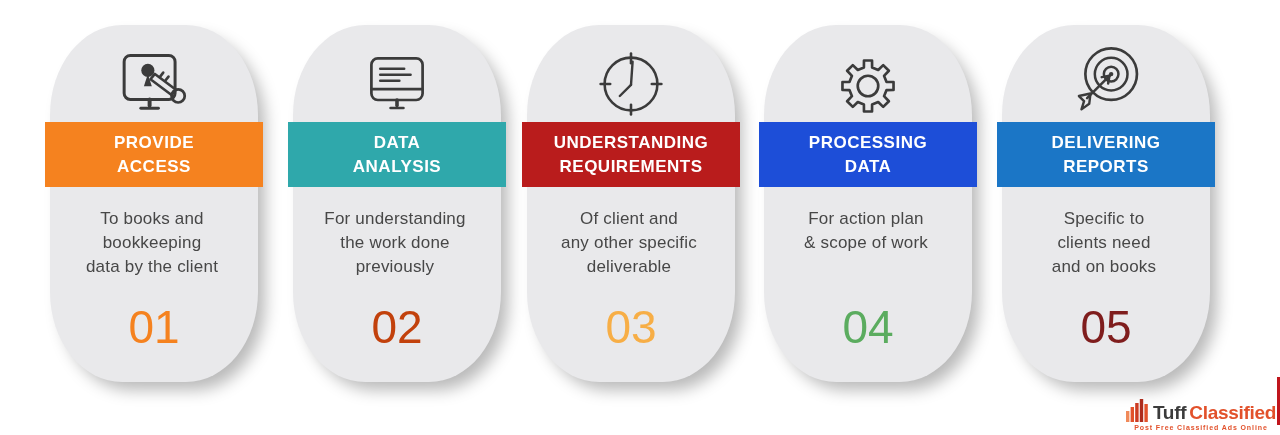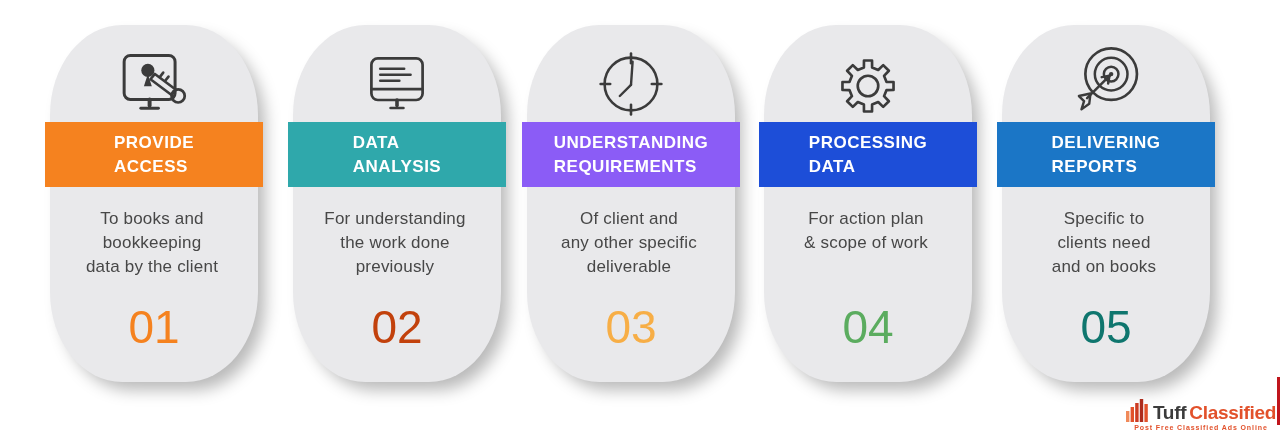--- a/index.html
+++ b/index.html
@@ -20,21 +20,21 @@
 
   .icon-wrap {
     position:absolute; top:0; left:0; right:0; height:99px;
     display:flex; align-items:flex-end; justify-content:center;
     padding-bottom:0px;
   }
   .icon-wrap svg { display:block; }
 
   .banner {
     position:absolute; top:97px; left:-5px; right:-5px; height:65px;
-    display:flex; align-items:center; justify-content:center; text-align:left;
+    display:flex; align-items:center; justify-content:center; text-align:center;
     color:#ffffff; font-weight:bold; font-size:17px; line-height:24px;
     letter-spacing:0.5px; white-space:pre-line;
   }
 
   .desc {
     position:absolute; top:182px; left:2px; right:6px;
     text-align:center; font-size:17px; line-height:24px;
     color:#474747; letter-spacing:0.2px; white-space:pre-line; font-weight:500;
   }
 
@@ -102,21 +102,21 @@
       <svg width="80" height="80" viewBox="0 0 100 100" fill="none" stroke="#3b3b3b" stroke-width="3.2" stroke-linecap="round" stroke-linejoin="round">
         <circle cx="50" cy="50" r="33"></circle>
         <path d="M50 12 V24"></path>
         <path d="M50 76 V88"></path>
         <path d="M12 50 H24"></path>
         <path d="M76 50 H88"></path>
         <path d="M50 51 L52 22" stroke-width="3"></path>
         <path d="M50 51 L36 65" stroke-width="3"></path>
       </svg>
     </div>
-    <div class="banner" style="background: #8b5cf6;">UNDERSTANDING
+    <div class="banner" style="background: #b91c1c;">UNDERSTANDING
 REQUIREMENTS</div>
     <div class="desc">Of client and
 any other specific
 deliverable</div>
     <div class="number" style="color: rgb(247, 174, 70);">03</div>
   </div>
 
   <div class="card c4">
     <div class="icon-wrap">
       <svg width="76" height="76" viewBox="0 0 100 100" fill="none" stroke="#3b3b3b" stroke-width="3.5" stroke-linecap="round" stroke-linejoin="round">
@@ -142,21 +142,21 @@
         <path d="M54 44 l-9 1.5" stroke-width="2.9"></path>
         <path d="M54 44 l-1.5 9" stroke-width="2.9"></path>
         <path d="M32 64.5 L18.5 67.5 L24.5 73.5 L21.5 83 L30.5 76.5 L32 64.5 Z" stroke-width="2.8"></path>
       </svg>
     </div>
     <div class="banner" style="background: rgb(27, 118, 198);">DELIVERING
 REPORTS</div>
     <div class="desc">Specific to
 clients need
 and on books</div>
-    <div class="number" style="color: #0f766e;">05</div>
+    <div class="number" style="color: #7f1d1d;">05</div>
   </div>
 
   <div class="logo">
     <div class="logo-row">
       <svg width="24" height="26" viewBox="0 0 24 26">
         <rect x="0" y="15" width="3.4" height="11" fill="#F08A5A"></rect>
         <rect x="4.6" y="11" width="3.4" height="15" fill="#E2512B"></rect>
         <rect x="9.2" y="7" width="3.4" height="19" fill="#CC3B22"></rect>
         <rect x="13.8" y="3" width="3.4" height="23" fill="#AE2B1C"></rect>
         <rect x="18.4" y="8" width="3.4" height="18" fill="#E2512B"></rect>

